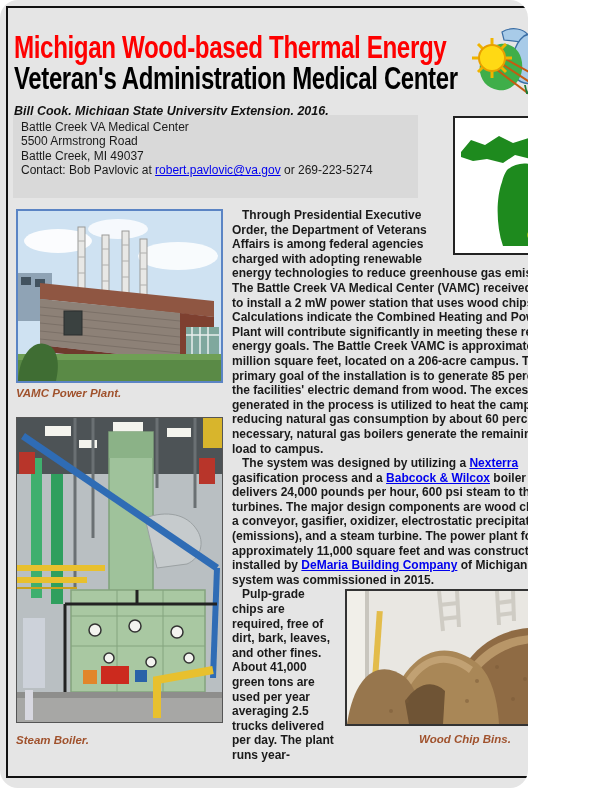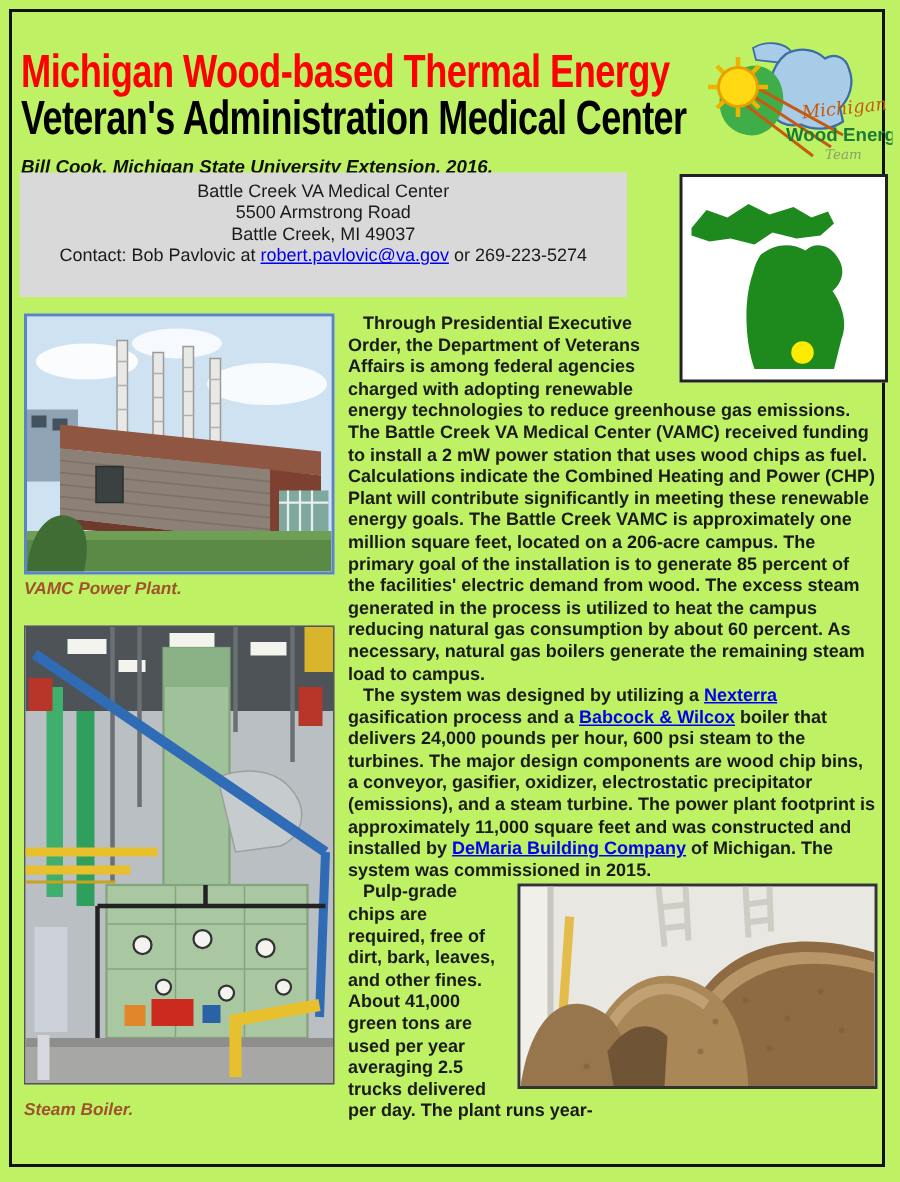--- a/index.html
+++ b/index.html
@@ -1,31 +1,31 @@
 <!DOCTYPE html>
 <html><head>
 <meta charset="utf-8">
 <style>
   html,body{margin:0;padding:0;background:#fff;}
-  .canvas{position:relative;width:600px;height:788px;background:#bef264;overflow:hidden;
-          font-family:"Liberation Sans",sans-serif;color:#1a1a1a;}
+  .canvas{position:relative;width:528px;height:788px;background:#e5e5e5;overflow:hidden;
+          font-family:"Liberation Sans",sans-serif;color:#1a1a1a;border-radius:18px;}
   .page-border{position:absolute;left:6px;top:6px;width:584px;height:772px;
                border:2px solid #111;box-sizing:border-box;}
   
   .title-red{position:absolute;left:14px;top:30px;white-space:nowrap;}
   .title-red span{display:inline-block;transform:scaleX(.78);transform-origin:0 50%;
     font-size:31px;font-weight:800;letter-spacing:-.5px;color:#fe0000;}
   .title-black{position:absolute;left:14px;top:60px;white-space:nowrap;}
   .title-black span{display:inline-block;transform:scaleX(.75);transform-origin:0 50%;
     font-size:32px;font-weight:800;letter-spacing:-.5px;color:#000;}
   .byline{position:absolute;left:14px;top:104px;font-size:12.5px;font-weight:bold;font-style:italic;color:#111;}
   .logo{position:absolute;left:462px;top:26px;width:133px;height:86px;}
   
   .addr{position:absolute;left:13px;top:115px;width:405px;height:83px;background:#d9d9d9;
-        box-sizing:border-box;padding:5px 8px;font-size:12px;line-height:14.4px;text-align:center;}
+        box-sizing:border-box;padding:5px 8px;font-size:12px;line-height:14.4px;}
   a.lnk{color:#0000ee;text-decoration:underline;cursor:pointer;}
   
   .mapbox{position:absolute;left:453px;top:116px;width:139px;height:139px;background:#fff;
           border:2px solid #222;box-sizing:border-box;}
   
   .fig1{position:absolute;left:16px;top:209px;width:207px;height:174px;
         border:2px solid #5b84c4;box-sizing:border-box;background:#cfe0f0;}
   .fig2{position:absolute;left:16px;top:417px;width:207px;height:306px;
         border:1px solid #555;box-sizing:border-box;background:#b5bbbf;}
   .cap{position:absolute;left:16px;width:207px;text-align:left;
@@ -245,16 +245,17 @@
               <circle cx="178" cy="88" r="2"></circle>
             <circle cx="200" cy="70" r="2"></circle>
               <circle cx="214" cy="96" r="2"></circle>
               <circle cx="120" cy="110" r="2"></circle>
             <circle cx="60" cy="110" r="2"></circle>
               <circle cx="44" cy="120" r="2"></circle>
               <circle cx="166" cy="108" r="2"></circle>
           </g>
         </svg>
       </div>
+      <div class="wcap">Wood Chip Bins.</div>
     </div>
     <p>Pulp-grade chips are required, free of dirt, bark, leaves, and other fines. About 41,000 green tons are used per year averaging 2.5 trucks delivered per day.  The plant runs year-</p>
   </div>
 </div>
 
 </body></html>

